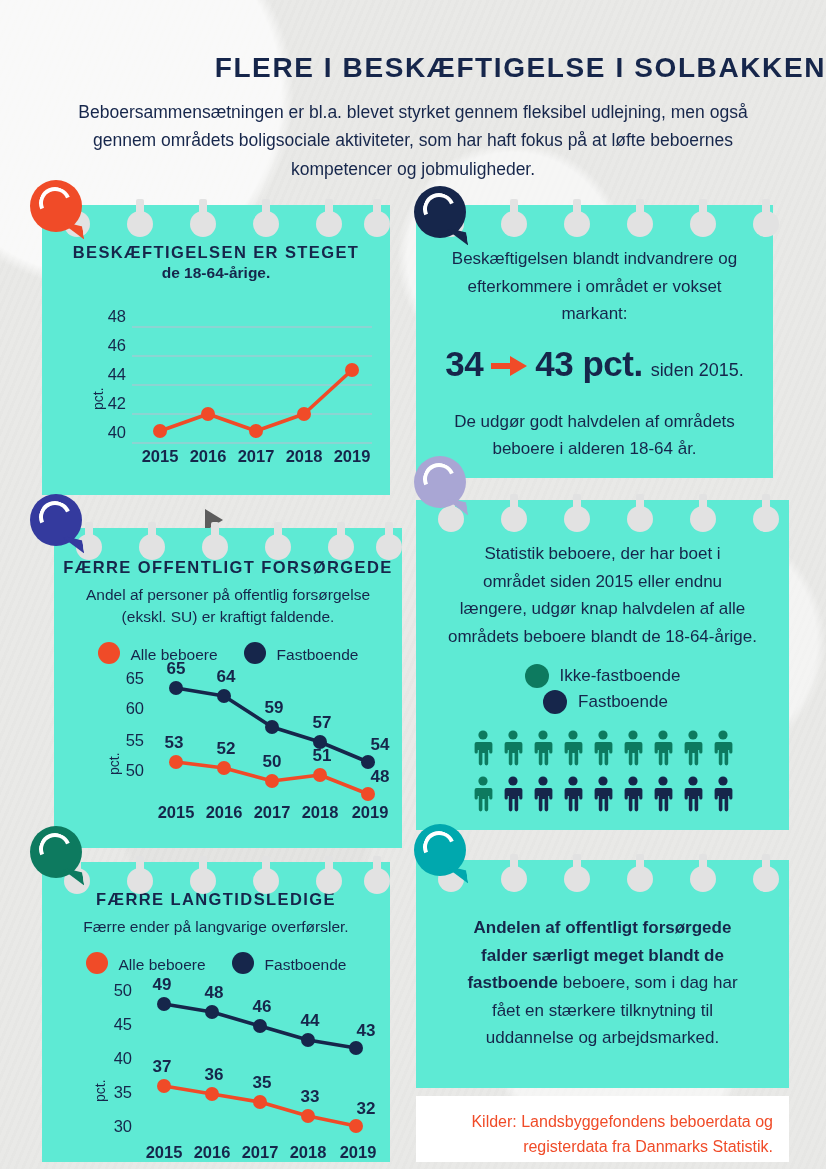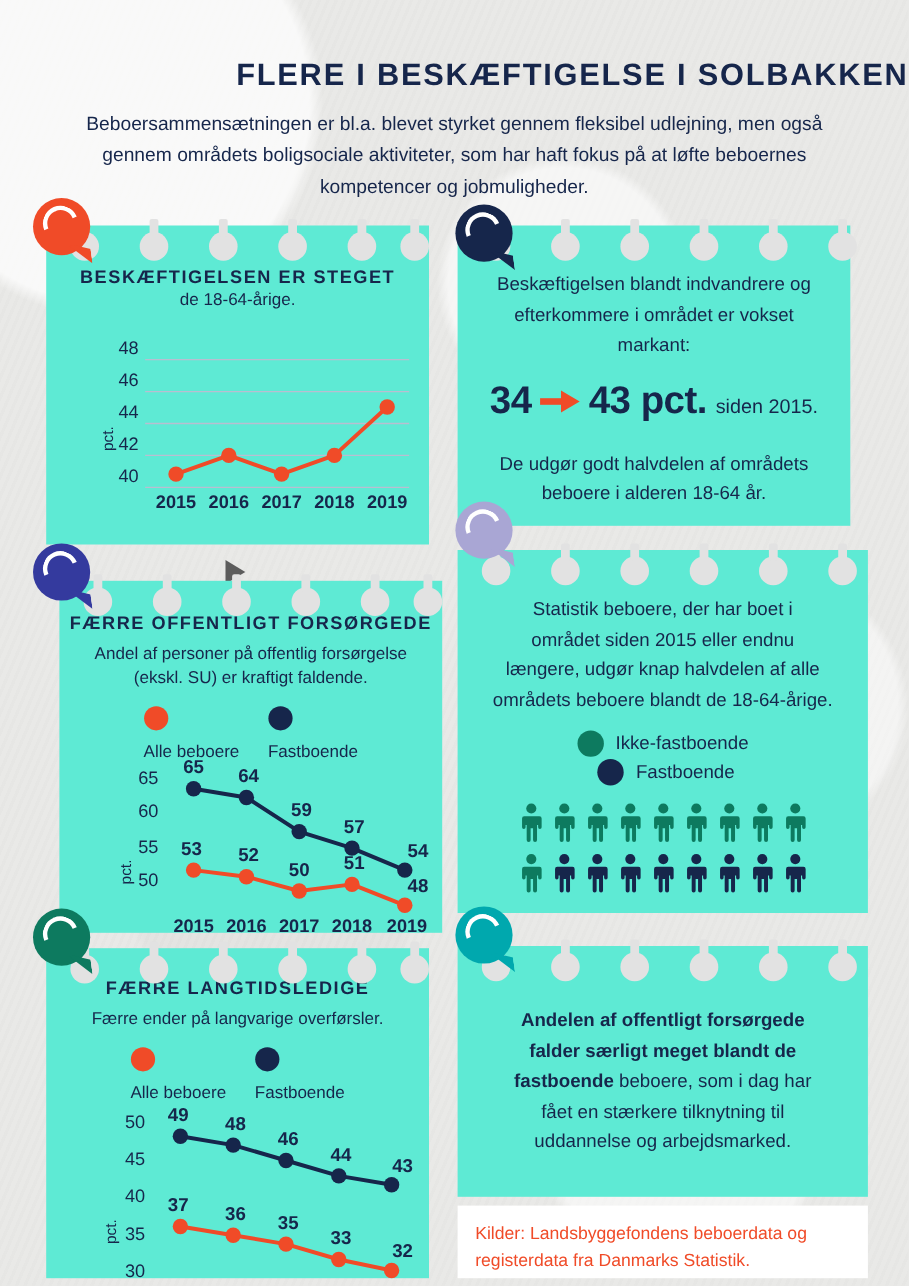--- a/index.html
+++ b/index.html
@@ -72,21 +72,21 @@
     text-align:center;font-size:15.5px;line-height:1.42;color:#16264b;margin-top:7px;
   }
   .body-text{
     text-align:center;font-size:17px;line-height:1.62;color:#16264b;
   }
 
   
   .legend{display:flex;justify-content:center;align-items:center;gap:11px;}
   .legend .dot{width:22px;height:22px;border-radius:50%;display:inline-block;}
   .legend .lbl{font-size:15.5px;color:#16264b;}
-  .legend .grp{display:flex;align-items:flex-start;gap:11px;flex-direction:column;}
+  .legend .grp{display:flex;align-items:flex-end;gap:11px;}
 
   
   .chart{position:relative;}
   .ylab{
     position:absolute;font-size:14px;color:#16264b;
     transform:rotate(-90deg);transform-origin:left top;white-space:nowrap;
   }
   svg{display:block;overflow:visible;}
   .gl{stroke:#b9bed0;stroke-width:1.2;}
   .tick{font-size:16.5px;fill:#16264b;font-family:"Liberation Sans",sans-serif;}
@@ -139,21 +139,21 @@
 <div class="card" id="card1" style="left:42px;top:205px;width:348px;height:290px;">
   <div class="pins">
     <div class="pin-grey" style="left:22px;"></div>
     <div class="pin-grey" style="left:85px;"></div>
     <div class="pin-grey" style="left:148px;"></div>
     <div class="pin-grey" style="left:211px;"></div>
     <div class="pin-grey" style="left:274px;"></div>
     <div class="pin-grey" style="left:322px;"></div>
   </div>
   <div class="card-title" style="margin-top:38px;">BESKÆFTIGELSEN ER STEGET</div>
-  <div class="card-sub" style="margin-top:0;">de 18-64-årige.</div>
+  <div class="card-sub" style="margin-top:0;font-weight:bold;">de 18-64-årige.</div>
 
   <div class="chart" style="margin-top:16px;">
     <div class="ylab" style="left:48px;top:110px;">pct.</div>
     <svg width="348" height="165" viewBox="0 0 348 165">
 
       <line class="gl" x1="90" y1="27" x2="330" y2="27"></line>
       <line class="gl" x1="90" y1="56" x2="330" y2="56"></line>
       <line class="gl" x1="90" y1="85" x2="330" y2="85"></line>
       <line class="gl" x1="90" y1="114" x2="330" y2="114"></line>
       <line class="gl" x1="90" y1="143" x2="330" y2="143"></line>
@@ -478,16 +478,16 @@
     </div>
     <div class="body-text">fået en stærkere tilknytning til</div>
     <div class="body-text">uddannelse og arbejdsmarked.</div>
   </div>
 </div>
 <div class="pin-colour" style="left:414px;top:824px;background:#00a8ae;">
   <div class="tail" style="background:#00a8ae;"></div>
   <div class="gloss"></div>
 </div>
 
-<div class="sources" style="left:416px;top:1096px;width:373px;height:66px;padding:14px 16px 12px;box-sizing:border-box;">
+<div class="sources" style="left:416px;top:1096px;width:373px;height:66px;padding:14px 16px 12px;box-sizing:border-box;text-align:right;">
   <div>Kilder: Landsbyggefondens beboerdata og</div>
   <div>registerdata fra Danmarks Statistik.</div>
 </div>
 
 </body></html>

